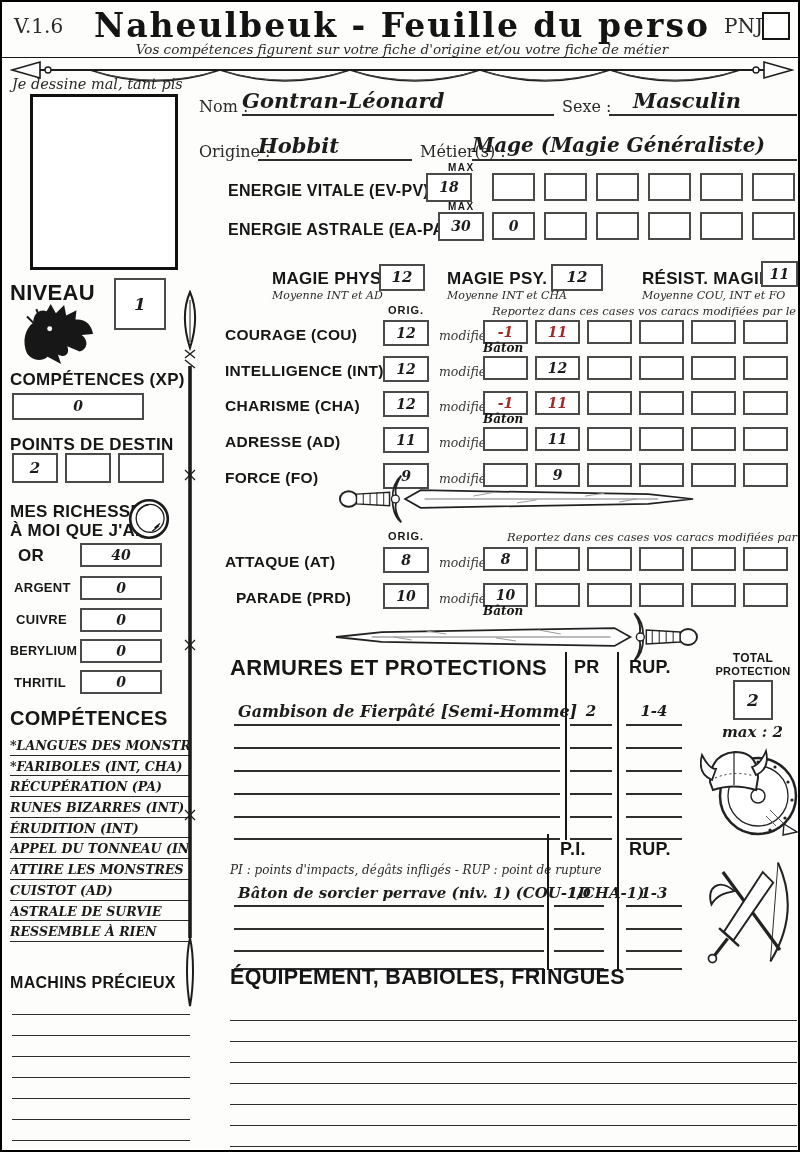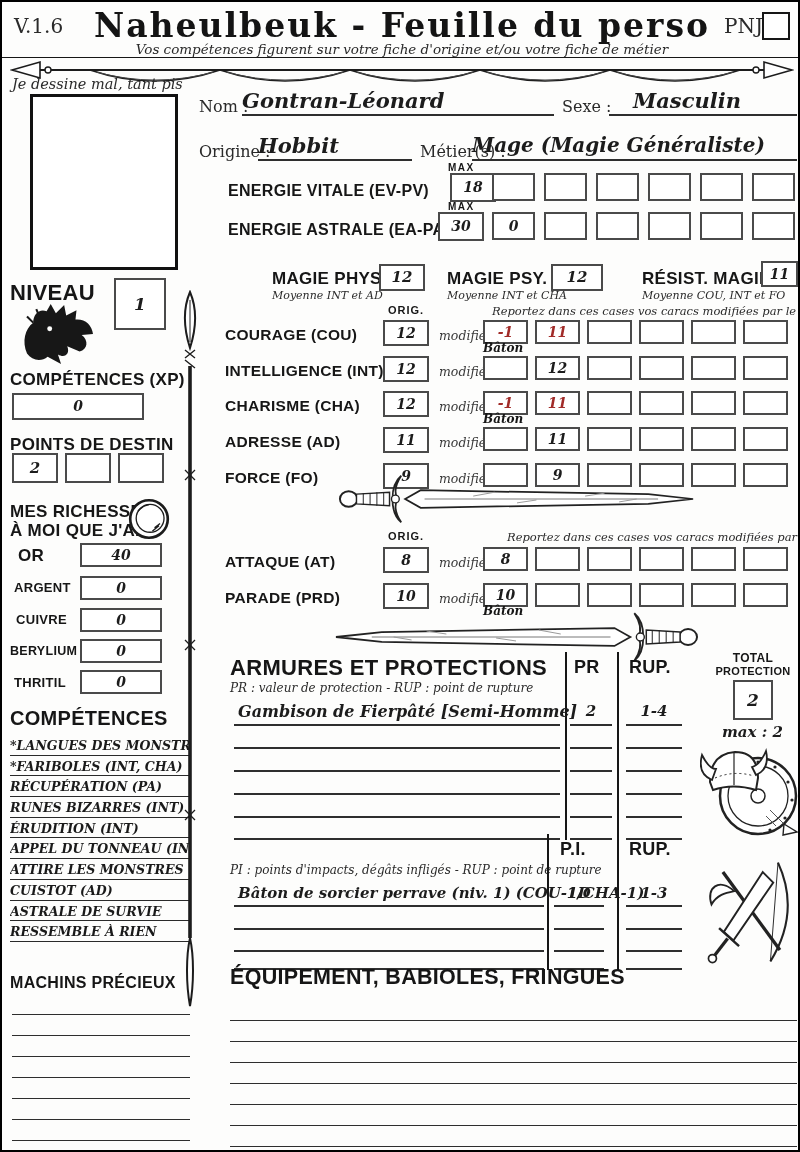--- a/index.html
+++ b/index.html
@@ -155,21 +155,21 @@
   <div class="a hline" style="left:256px;top:131px;width:154px;height:26px">
     <span class="hand" style="font-size:21px">Hobbit</span>
   </div>
   <div class="a rom" style="left:418px;top:140px;font-size:16px">Métier(s) :</div>
   <div class="a hline" style="left:470px;top:131px;width:325px;height:26px">
     <span class="hand" style="font-size:20px">Mage (Magie Généraliste)</span>
   </div>
 
   <div class="a lbl" style="left:226px;top:180px;font-size:16px">ENERGIE VITALE (EV-PV)</div>
   <div class="a lbl" style="left:446px;top:160px;font-size:10px;letter-spacing:1.5px">MAX</div>
-  <div class="a sqbox" style="left:448px;top:171px;width:46px;height:29px">
+  <div class="a sqbox" style="left:424px;top:171px;width:46px;height:29px">
       <span class="hand" style="font-size:14px;line-height:25px">18</span>
     </div>
   <div class="a boxes ebx" style="left:490px;top:171px">
       <span class="vbox"><span class=""></span></span>
       <span class="vbox"><span class=""></span></span>
       <span class="vbox"><span class=""></span></span>
       <span class="vbox"><span class=""></span></span>
       <span class="vbox"><span class=""></span></span>
       <span class="vbox"><span class=""></span></span>
     </div>
@@ -300,21 +300,21 @@
   <div class="a cal" style="left:437px;top:553px;font-size:12.5px;color:#3a3a3a">modifiée...</div>
   <div class="a boxes mod" style="left:481px;top:545px">
       <span class="vbox"><span class="">8</span></span>
       <span class="vbox"><span class=""></span></span>
       <span class="vbox"><span class=""></span></span>
       <span class="vbox"><span class=""></span></span>
       <span class="vbox"><span class=""></span></span>
       <span class="vbox"><span class=""></span></span>
     </div>
 
-  <div class="a lbl" style="left:223px;top:587px;font-size:15.5px">PARADE (PRD)</div>
+  <div class="a lbl" style="left:234px;top:587px;font-size:15.5px">PARADE (PRD)</div>
   <div class="a sqbox" style="left:381px;top:581px;width:46px;height:26px">
       <span class="hand" style="font-size:14px;line-height:22px">10</span>
     </div>
   <div class="a cal" style="left:437px;top:589px;font-size:12.5px;color:#3a3a3a">modifiée...</div>
   <div class="a boxes mod" style="left:481px;top:581px">
       <span class="vbox"><span class="">10</span><span class="vbox-note">Bâton</span></span>
       <span class="vbox"><span class=""></span></span>
       <span class="vbox"><span class=""></span></span>
       <span class="vbox"><span class=""></span></span>
       <span class="vbox"><span class=""></span></span>
@@ -326,21 +326,20 @@
     <path d="M20,22 L54,20 L54,34 L20,32 Z" fill="#fff" stroke="#222" stroke-width="1.5"></path>
     <path d="M27,21 L27,33 M34,21 L34,33 M41,20 L41,34 M48,20 L48,34" stroke="#222" stroke-width="1"></path>
     <path d="M66,3 C54,13 54,41 66,51 C60,42 59,33 62,27 C59,21 60,12 66,3 Z" fill="#fff" stroke="#222" stroke-width="1.8"></path>
     <circle cx="60" cy="27" r="4" fill="#fff" stroke="#222" stroke-width="1.4"></circle>
     <path d="M70,27 L86,18 L320,22 L366,27 L320,32 L86,36 Z" fill="#fff" stroke="#222" stroke-width="1.8"></path>
     <line x1="90" y1="27" x2="330" y2="27" stroke="#777" stroke-width="1"></line>
     <path d="M140,24 l22,-4 M185,31 l20,-3 M255,24 l20,-3 M290,30 l18,-3" stroke="#999" stroke-width="1"></path>
   </svg>
 
   <div class="a lbl" style="left:228px;top:653px;font-size:22px">ARMURES ET PROTECTIONS</div>
-  <div class="a cal" style="left:228px;top:679px;font-size:12px">PR : valeur de protection - RUP : point de rupture</div>
   <div class="a lbl" style="left:572px;top:655px;font-size:18px">PR</div>
   <div class="a lbl" style="left:627px;top:655px;font-size:18px">RUP.</div>
   <div class="a vline" style="left:563px;top:650px;height:188px"></div>
   <div class="a vline" style="left:615px;top:650px;height:188px"></div>
 
   <div class="a hand" style="left:236px;top:700px;font-size:16px">Gambison de Fierpâté [Semi-Homme]</div>
   <div class="a cellline" style="left:232px;top:700px;width:326px;height:22px"></div>
   <div class="a hand" style="left:568px;top:700px;width:42px;text-align:center;font-size:15px">2</div>
   <div class="a cellline" style="left:568px;top:700px;width:42px;height:22px"></div>
   <div class="a hand" style="left:624px;top:700px;width:56px;text-align:center;font-size:15px">1-4</div>

